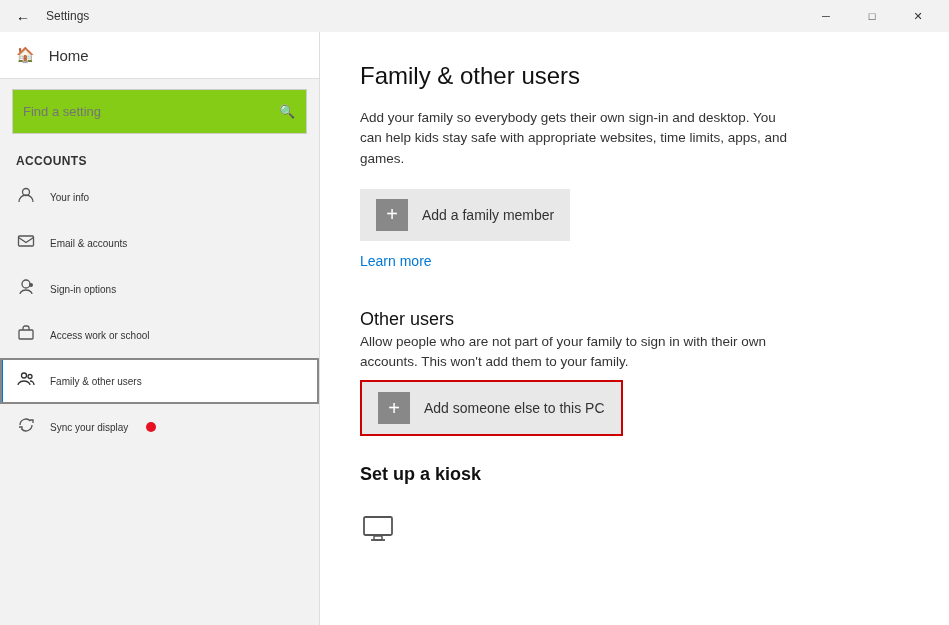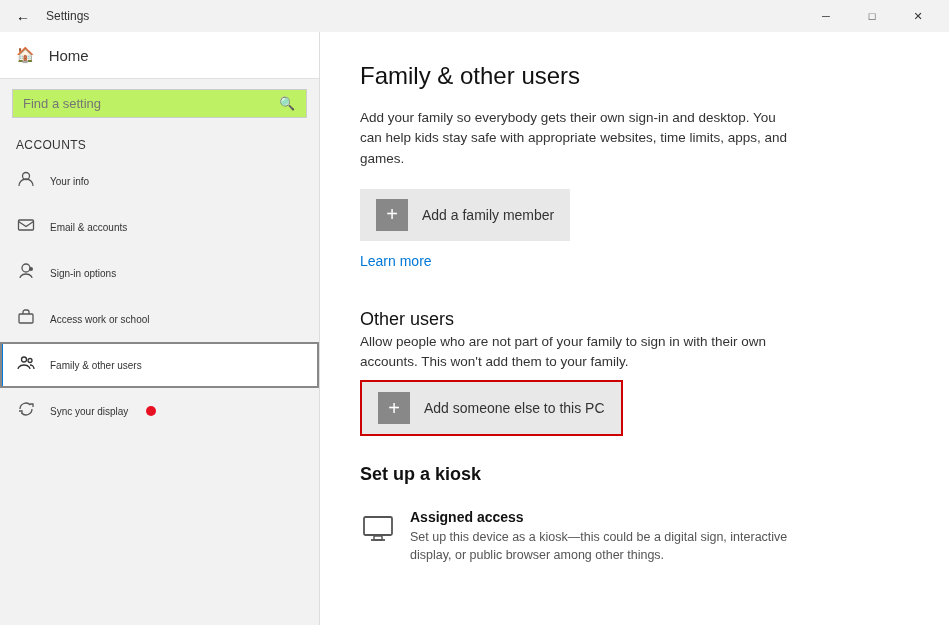--- a/index.html
+++ b/index.html
@@ -69,37 +69,37 @@
       cursor: pointer;
       font-size: 15px;
       color: #333;
       background: white;
       border-bottom: 1px solid #e0e0e0;
     }
     .search-box {
       margin: 10px 12px;
       display: flex;
       align-items: center;
-      background: #bef264;
+      background: #84cc16;
       border: 1px solid #ccc;
-      padding: 6px 10px;
+      padding: 14px 10px;
       gap: 8px;
     }
     .search-box input {
       border: none;
       outline: none;
       font-size: 13px;
       flex: 1;
       background: transparent;
       color: #333;
     }
     .section-label {
       padding: 10px 16px 6px 16px;
       font-size: 12px;
-      font-weight: 400;
+      font-weight: 700;
       color: #333;
       text-transform: uppercase;
       letter-spacing: 0.03em;
     }
     .nav-item {
       display: flex;
       align-items: center;
       gap: 14px;
       padding: 12px 16px;
       cursor: pointer;
@@ -344,20 +344,16 @@
     <h2 class="kiosk-title">Set up a kiosk</h2>
 
     <div class="kiosk-item">
       <div class="kiosk-icon">
         <svg width="34" height="34" viewBox="0 0 34 34" fill="none">
           <rect x="3" y="5" width="28" height="18" rx="1.5" stroke="#555" stroke-width="1.8"></rect>
           <rect x="13" y="24" width="8" height="4" rx="0.5" stroke="#555" stroke-width="1.5"></rect>
           <line x1="10" y1="28" x2="24" y2="28" stroke="#555" stroke-width="1.8"></line>
         </svg>
       </div>
-      <div>
-        <div class="kiosk-text-title">Assigned access</div>
-        <div class="kiosk-text-desc">Set up this device as a kiosk—this could be a digital sign, interactive display, or public browser among other things.</div>
-      </div>
     </div>
   </div>
 
 </div>
 
 </body></html>

